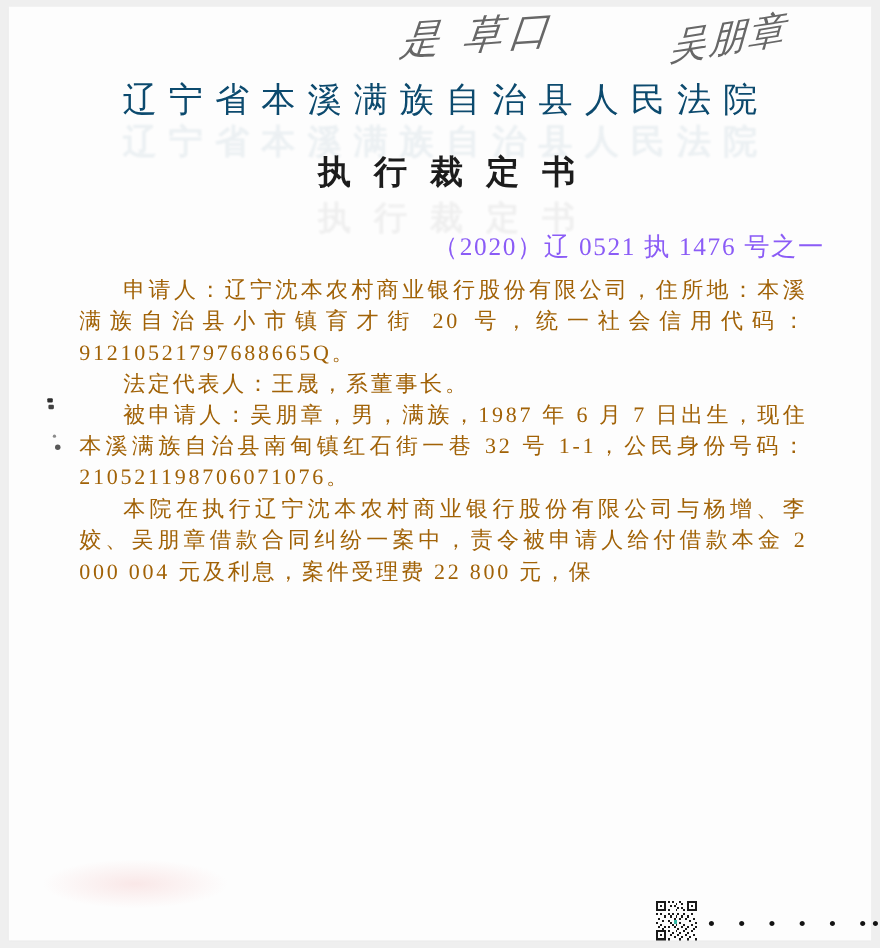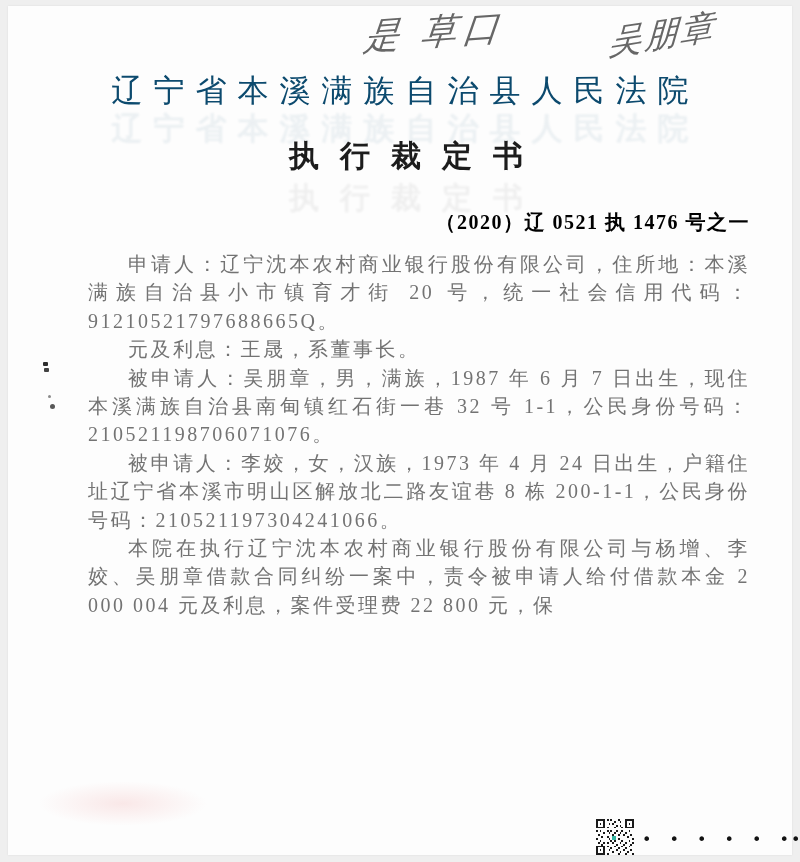--- a/index.html
+++ b/index.html
@@ -45,32 +45,31 @@
     font-size: 30px; font-weight: 700;
     letter-spacing: 21px; padding-left: 33px; box-sizing: border-box;
     color: #1c1c1c;
     margin: 0;
   }
   .title-ghost {
     top: 172px; opacity: 0.06; filter: blur(1px); font-weight: 700;
   }
   .case-number {
     position: absolute; top: 203px; right: 42px;
-    font-size: 20px; letter-spacing: 1.5px;
-    color: #000000;
+    font-size: 23px; letter-spacing: 1.5px;
+    color: #8b5cf6;
     white-space: nowrap;
-    font-weight: bold;
   }
   .body-text {
-    position: absolute; left: 80px; top: 244px;
+    position: absolute; left: 64px; top: 244px;
     width: 662px;
     font-size: 20px; line-height: 28.4px;
     letter-spacing: 2.5px;
     text-align: justify;
-    color: #737373;
+    color: #a16207;
   }
   .body-text p { margin: 0; text-indent: 2em; }
   .qr {
     position: absolute; left: 588px; top: 813px;
     width: 38px; height: 36px;
   }
   .dots {
     position: absolute; left: 634px; top: 824px;
     font-size: 16px; color: #131313;
     letter-spacing: 2px; word-spacing: 9px;
@@ -100,23 +99,22 @@
     <h1 class="court-name">辽宁省本溪满族自治县人民法院</h1>
     <div class="court-name court-ghost" aria-hidden="true">辽宁省本溪满族自治县人民法院</div>
 
     <h2 class="doc-title">执行裁定书</h2>
     <div class="doc-title title-ghost" aria-hidden="true">执行裁定书</div>
 
     <div class="case-number">（2020）辽 0521 执 1476 号之一</div>
 
     <div class="body-text">
       <p>申请人：辽宁沈本农村商业银行股份有限公司，住所地：本溪满族自治县小市镇育才街 20 号，统一社会信用代码：91210521797688665Q。</p>
-      <p>元及利息：王晟，系董事长。</p>
+      <p>法定代表人：王晟，系董事长。</p>
       <p>被申请人：吴朋章，男，满族，1987 年 6 月 7 日出生，现住本溪满族自治县南甸镇红石街一巷 32 号 1-1，公民身份号码：210521198706071076。</p>
-      <p>被申请人：李姣，女，汉族，1973 年 4 月 24 日出生，户籍住址辽宁省本溪市明山区解放北二路友谊巷 8 栋 200-1-1，公民身份号码：210521197304241066。</p>
       <p>本院在执行辽宁沈本农村商业银行股份有限公司与杨增、李姣、吴朋章借款合同纠纷一案中，责令被申请人给付借款本金 2 000 004 元及利息，案件受理费 22 800 元，保</p>
     </div>
 
     <svg class="qr" viewBox="0 0 21 19" preserveAspectRatio="none" shape-rendering="crispEdges" xmlns="http://www.w3.org/2000/svg">
 
       <path fill="#1a1a1a" d="M0 0h5v5H0z M16 0h5v5h-5z M0 14h5v5H0z"></path>
       <path fill="#fdfdfd" d="M1 1h3v3H1z M17 1h3v3h-3z M1 15h3v3H1z"></path>
       <path fill="#1a1a1a" d="M2 2h1v1H2z M18 2h1v1h-1z M2 16h1v1H2z"></path>
 
       <path fill="#1a1a1a" d="M6 0h1v1H6z M8 0h1v1H8z M12 0h1v1h-1z M10 1h1v1h-1z M13 1h1v1h-1z M7 2h1v1H7z M9 2h1v1H9z M11 3h1v1h-1z M13 3h1v1h-1z M6 4h1v1H6z M10 4h1v1h-1z M14 4h1v1h-1z M0 6h1v1H0z M2 6h1v1H2z M4 7h1v1H4z M1 8h1v1H1z M3 9h1v1H3z M0 10h1v1H0z M2 11h1v1H2z M1 12h1v1H1z M4 12h1v1H4z M3 13h1v1H3z M6 6h1v1H6z M8 6h1v1H8z M11 6h1v1h-1z M14 6h1v1h-1z M18 6h1v1h-1z M7 7h1v1H7z M10 7h1v1h-1z M13 7h1v1h-1z M16 7h1v1h-1z M9 8h1v1H9z M12 8h1v1h-1z M15 8h1v1h-1z M19 8h1v1h-1z M6 9h1v1H6z M17 9h1v1h-1z M7 10h1v1H7z M12 10h1v1h-1z M20 10h1v1h-1z M8 11h1v1H8z M10 11h1v1h-1z M14 11h1v1h-1z M18 11h1v1h-1z M6 12h1v1H6z M9 12h1v1H9z M13 12h1v1h-1z M16 12h1v1h-1z M20 12h1v1h-1z M11 13h1v1h-1z M15 13h1v1h-1z M19 13h1v1h-1z M6 14h1v1H6z M10 14h1v1h-1z M14 14h1v1h-1z M18 14h1v1h-1z M8 15h1v1H8z M12 15h1v1h-1z M16 15h1v1h-1z M7 16h1v1H7z M11 16h1v1h-1z M15 16h1v1h-1z M19 16h1v1h-1z M9 17h1v1H9z M13 17h1v1h-1z M17 17h1v1h-1z M6 18h1v1H6z M12 18h1v1h-1z M16 18h1v1h-1z M20 18h1v1h-1z"></path>

